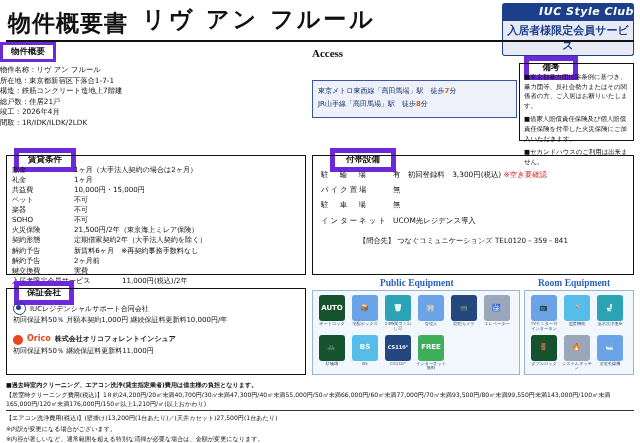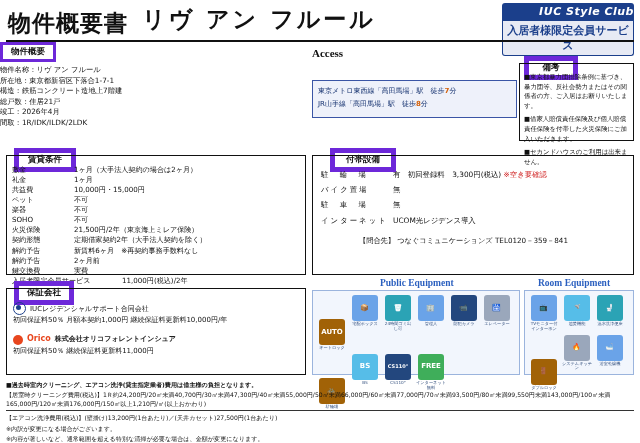--- a/index.html
+++ b/index.html
@@ -147,21 +147,21 @@
   }
   .icon-grid{display:flex;flex-wrap:wrap;gap:3px;}
   .icon-cell{width:30px;text-align:center;}
   .icon-sq{
     width:26px;height:26px;margin:0 auto;border-radius:3px;
     display:flex;align-items:center;justify-content:center;
     font-size:7px;font-weight:bold;color:#fff;line-height:1;
     box-sizing:border-box;
   }
   .icon-cap{font-size:4.2px;color:#34507e;line-height:1.15;margin-top:1px;}
-  .c-blue{background:#a16207;margin-top:24px;}
+  .c-blue{background:#14532d;}
   .c-lblue{background:#6aa3e8;}
   .c-teal{background:#2ba3b5;}
   .c-green{background:#3fae5a;}
   .c-navy{background:#23477e;}
   .c-sky{background:#56bde8;}
   .c-grey{background:#9aa7bb;}
 
   
   .notes{
     position:absolute;left:6px;top:380px;width:628px;font-size:6.1px;line-height:1.5;

